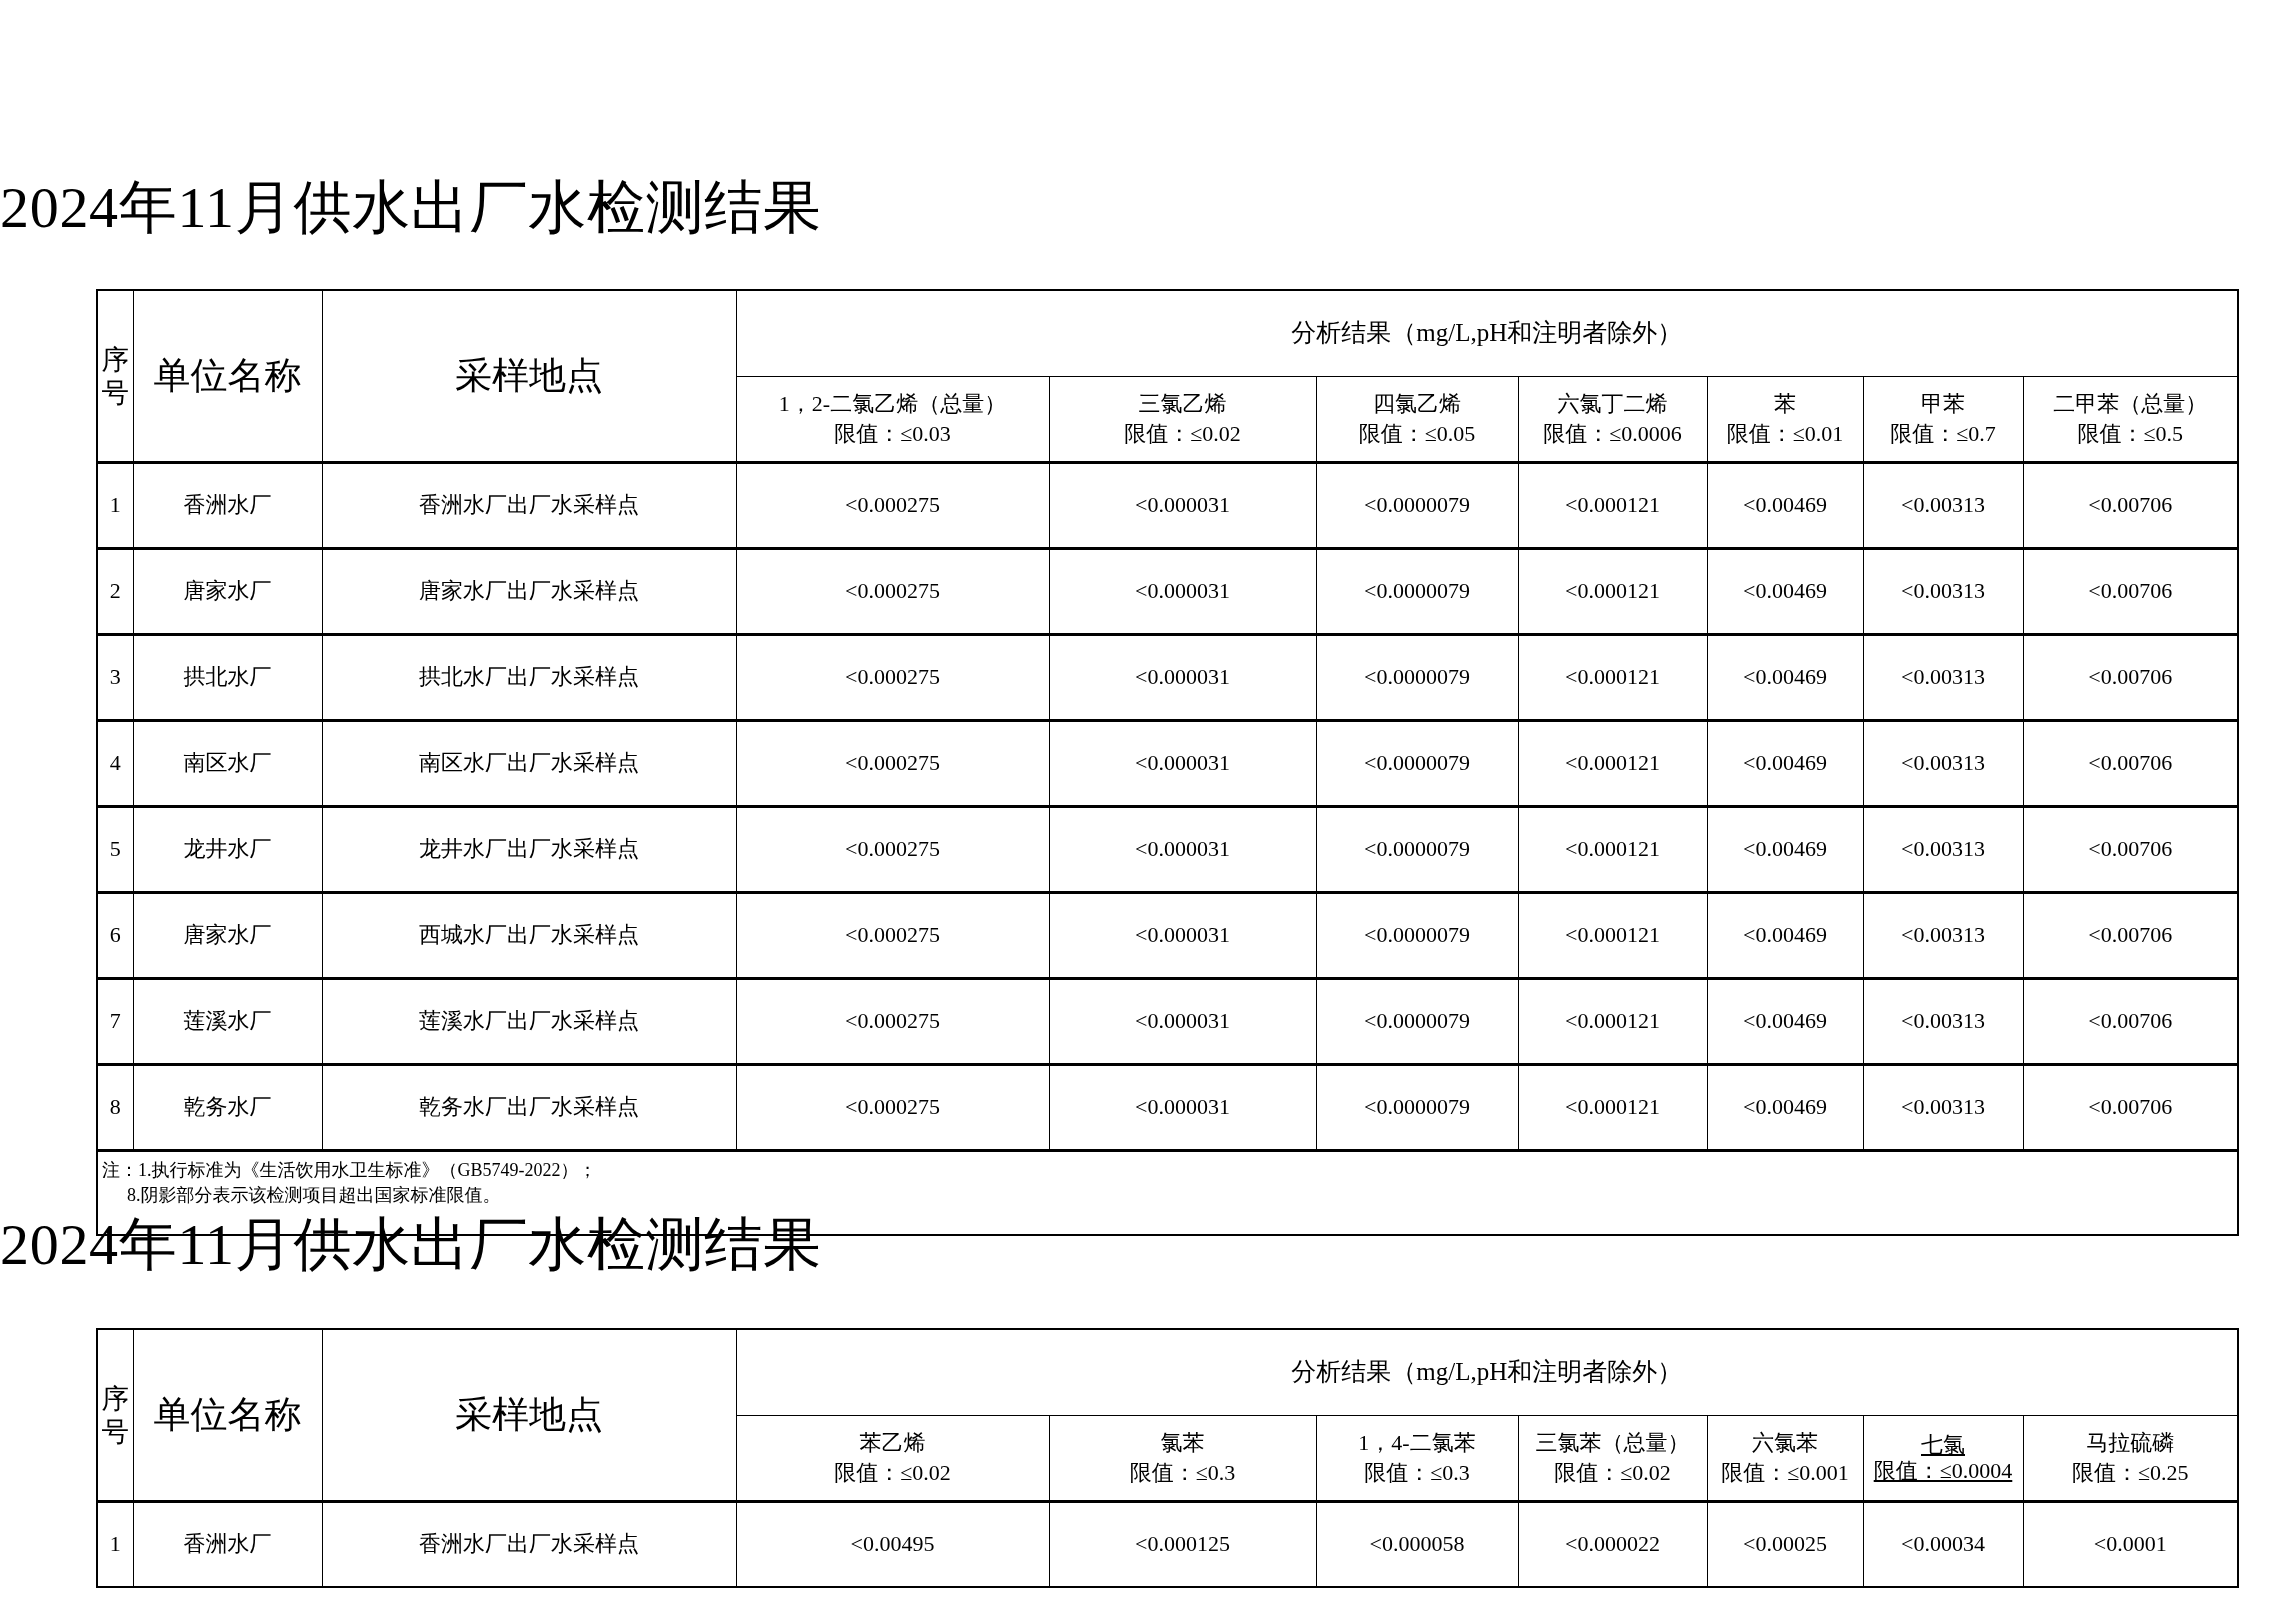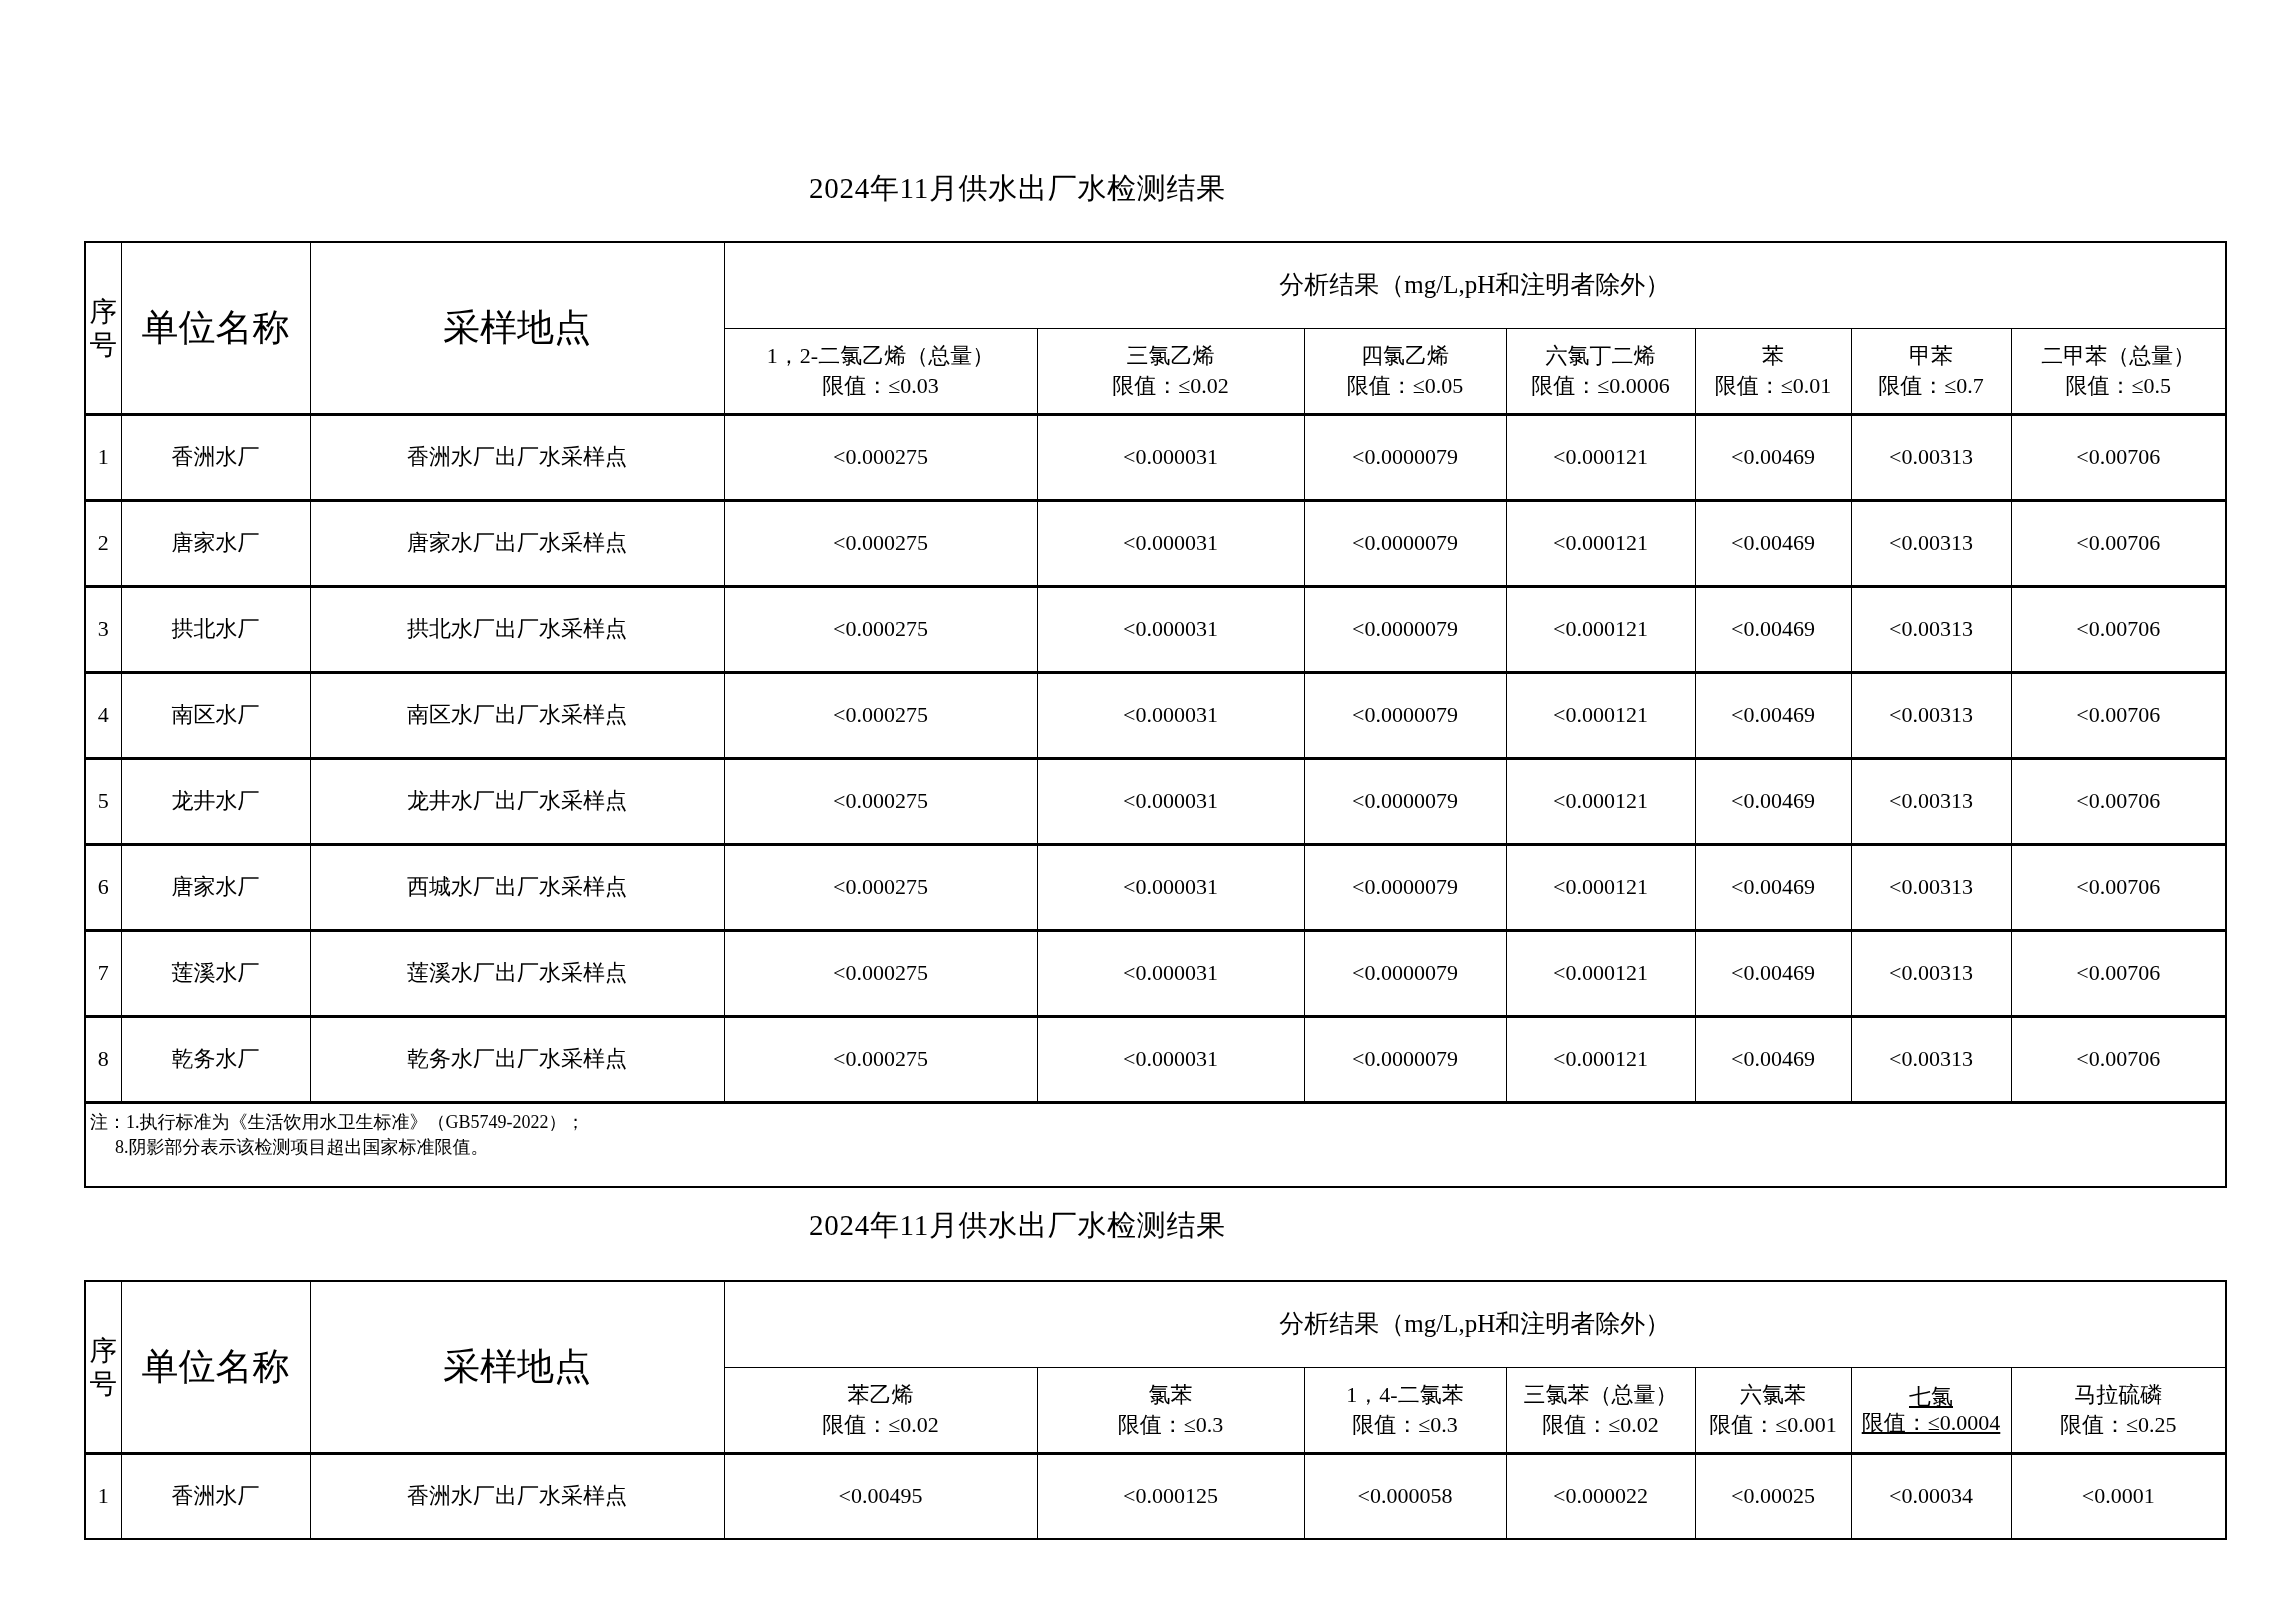--- a/index.html
+++ b/index.html
@@ -1,18 +1,18 @@
 <!DOCTYPE html>
 <html style="font-size:10.5px"><head>
 <meta charset="utf-8">
 <style>
   html, body { margin:0; padding:0; background:#ffffff; }
   body { width:2295px; height:1615px; position:relative; font-family:"Liberation Serif","DejaVu Serif",serif; color:#000; overflow:hidden; }
-  .title { position:absolute; left:0; width:2035px; text-align:center; font-size:29px; letter-spacing:0.7px; }
-  table { position:absolute; left:84px; border-collapse:collapse; table-layout:fixed; width:2140px; }
+  .title { position:absolute; left:0; width:2035px; font-size:58px; letter-spacing:0.7px; }
+  table { position:absolute; left:96px; border-collapse:collapse; table-layout:fixed; width:2140px;margin-top:48px; }
   td, th { border:1.3px solid #000; text-align:center; vertical-align:middle; font-weight:normal; font-size:22px; padding:0; line-height:1.35; }
   table { border:2.6px solid #000; }
   .thick-b { border-bottom:3.3px solid #000; }
   .seq-h { font-size:27.5px; line-height:1.2; }
   .big-h { font-size:37px; }
   .notes td { text-align:left; font-size:18px; padding:6.5px 3.9px; line-height:1.4; vertical-align:top; }
 </style>
 </head>
 <body>
 

